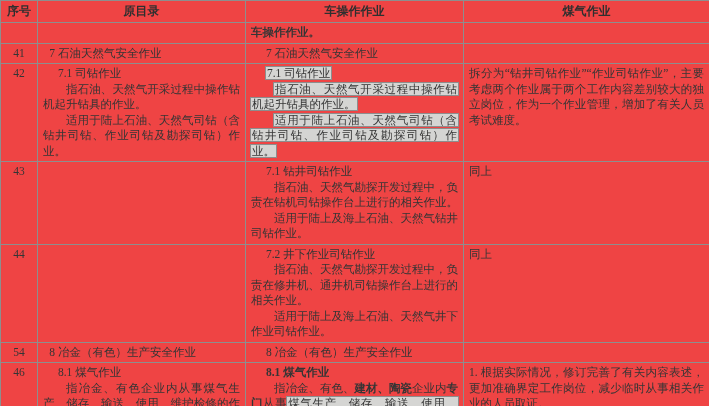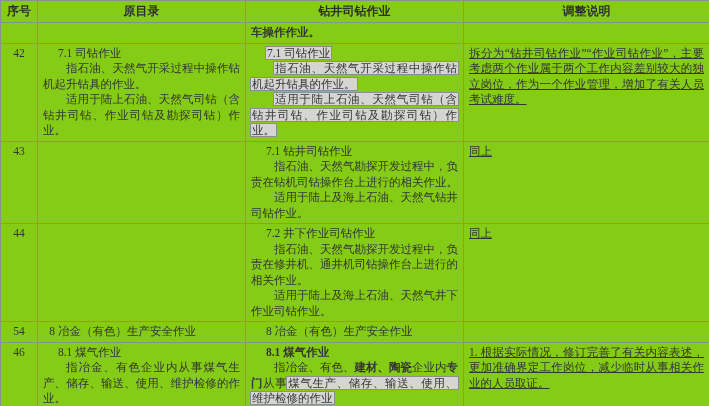--- a/index.html
+++ b/index.html
@@ -6,21 +6,21 @@
   html, body {
     width: 709px; height: 406px;
     background: #f3f3f1;
     font-family: "Liberation Serif", "DejaVu Serif", serif;
     color: #353535;
     overflow: hidden;
   }
   .page {
     position: relative;
     width: 709px; height: 406px;
-    background: #84cc16;
+    background: #ef4444;
     overflow: hidden;
   }
   table.rev-table {
     width: 709px;
     border-collapse: collapse;
     table-layout: fixed;
   }
   .rev-table th, .rev-table td {
     border: 1px solid #8e8e8e;
     overflow: hidden;
@@ -32,21 +32,21 @@
     vertical-align: middle;
     color: #2f2f2f;
   }
   .rev-table td {
     font-size: 11.5px;
     line-height: 15.5px;
     vertical-align: top;
     padding: 2px 5px;
   }
   .c-no   { text-align: center; vertical-align: middle; font-size: 11.5px; }
-  .c-note { padding: 4px 6px; line-height: 16.5px; text-align: justify; text-decoration: underline; }
+  .c-note { padding: 4px 6px; line-height: 16.5px; text-align: justify; }
   .mid    { vertical-align: middle; }
   .para   { text-align: justify; }
   .p-head { text-indent: 1.3em; }
   .p-body { text-indent: 2em; }
   .p-flush{ text-indent: 0; }
   .p-cat  { text-indent: 0.55em; }
   .b      { font-weight: bold; }
   .allb   { font-weight: normal; }
   .hl {
     background: #d5d5d3;
@@ -71,35 +71,45 @@
     <colgroup>
       <col style="width:37px">
         <col style="width:208px">
         <col style="width:218px">
         <col style="width:246px">
     </colgroup>
     <thead>
       <tr class="h-head">
         <th>序号</th>
         <th>原目录</th>
-        <th>钻井司钻作业</th>
-        <th>调整说明</th>
+        <th>车操作作业</th>
+        <th>煤气作业</th>
       </tr>
     </thead>
     <tbody>
 
       <tr class="h-cont">
         <td class="c-no"></td>
         <td></td>
         <td>
           <div class="para p-flush b">车操作作业。</div>
         </td>
         <td class="c-note"></td>
       </tr>
 
+      <tr class="h-cat">
+        <td class="c-no">41</td>
+        <td class="mid">
+          <div class="para p-cat">7 石油天然气安全作业</div>
+        </td>
+        <td class="mid">
+          <div class="para p-head">7 石油天然气安全作业</div>
+        </td>
+        <td class="c-note"></td>
+      </tr>
 
       <tr class="h-42">
         <td class="c-no">42</td>
         <td>
           <div class="para p-head">7.1 司钻作业</div>
           <div class="para p-body">指石油、天然气开采过程中操作钻机起升钻具的作业。</div>
           <div class="para p-body">适用于陆上石油、天然气司钻（含钻井司钻、作业司钻及勘探司钻）作业。</div>
         </td>
         <td>
           <div class="para p-head"><span class="hl">7.1 司钻作业</span></div>

